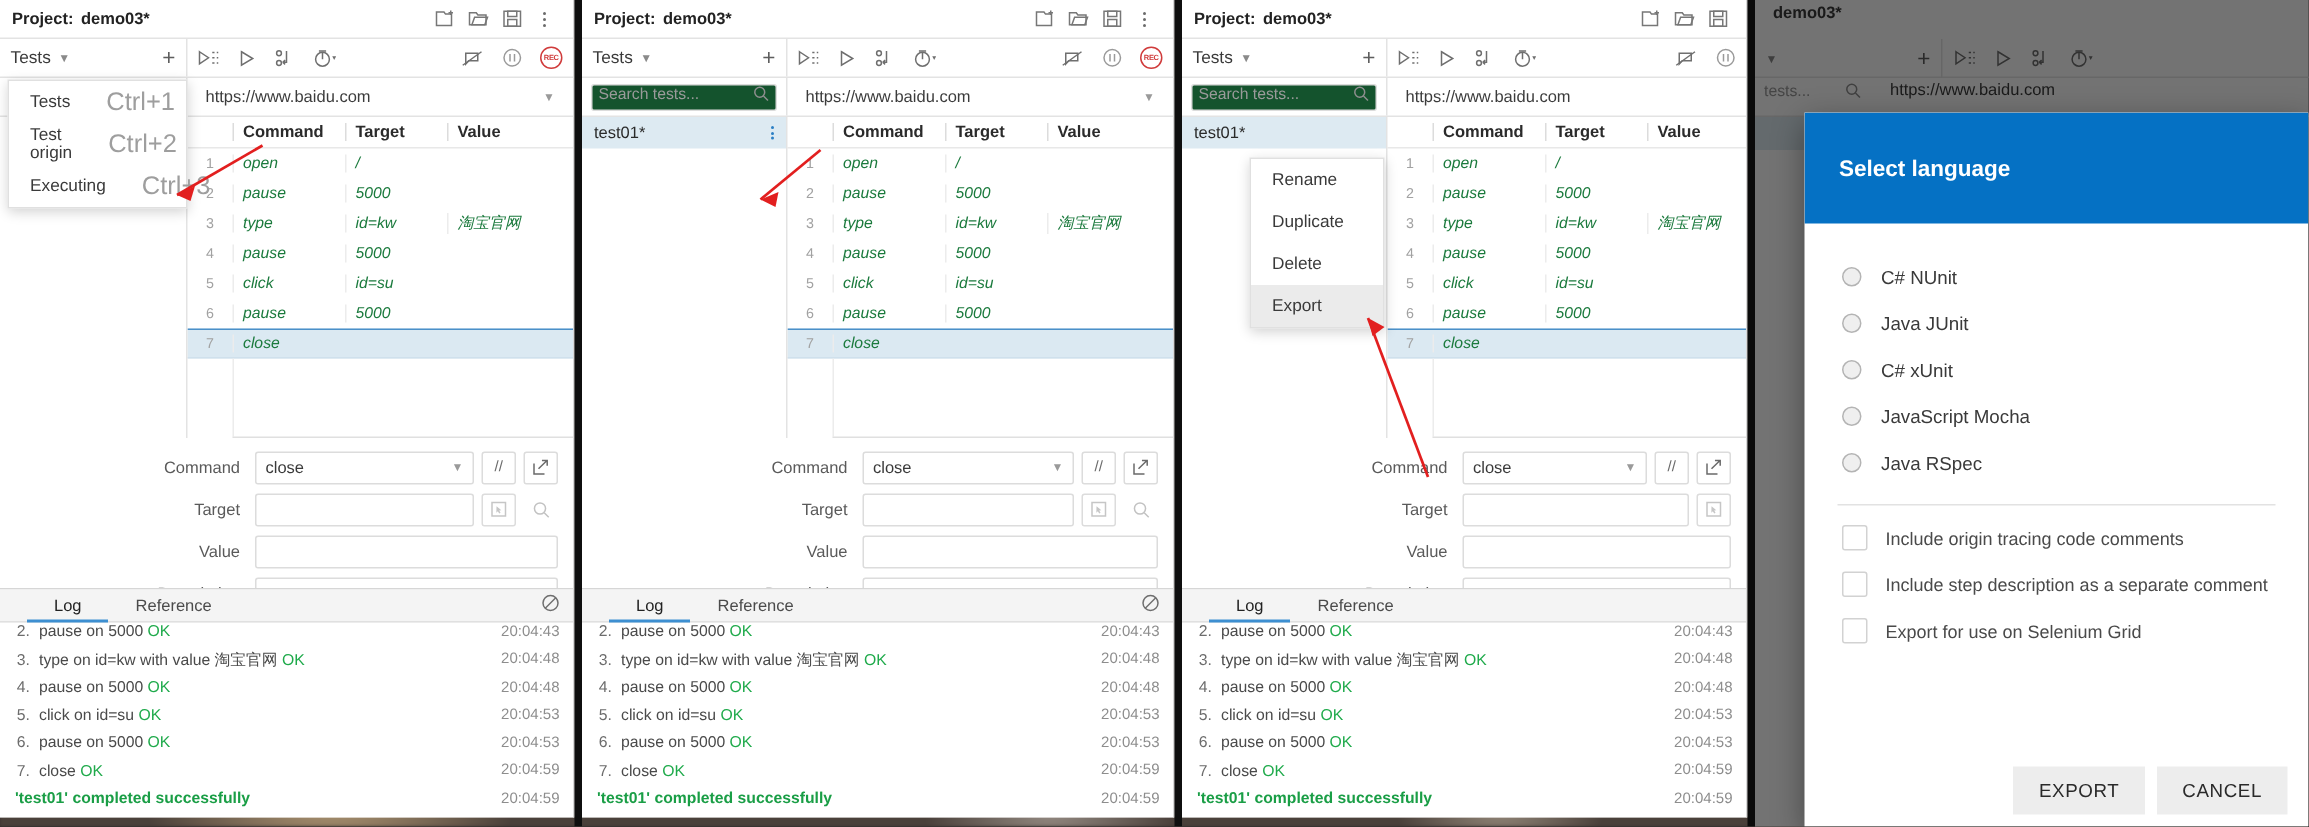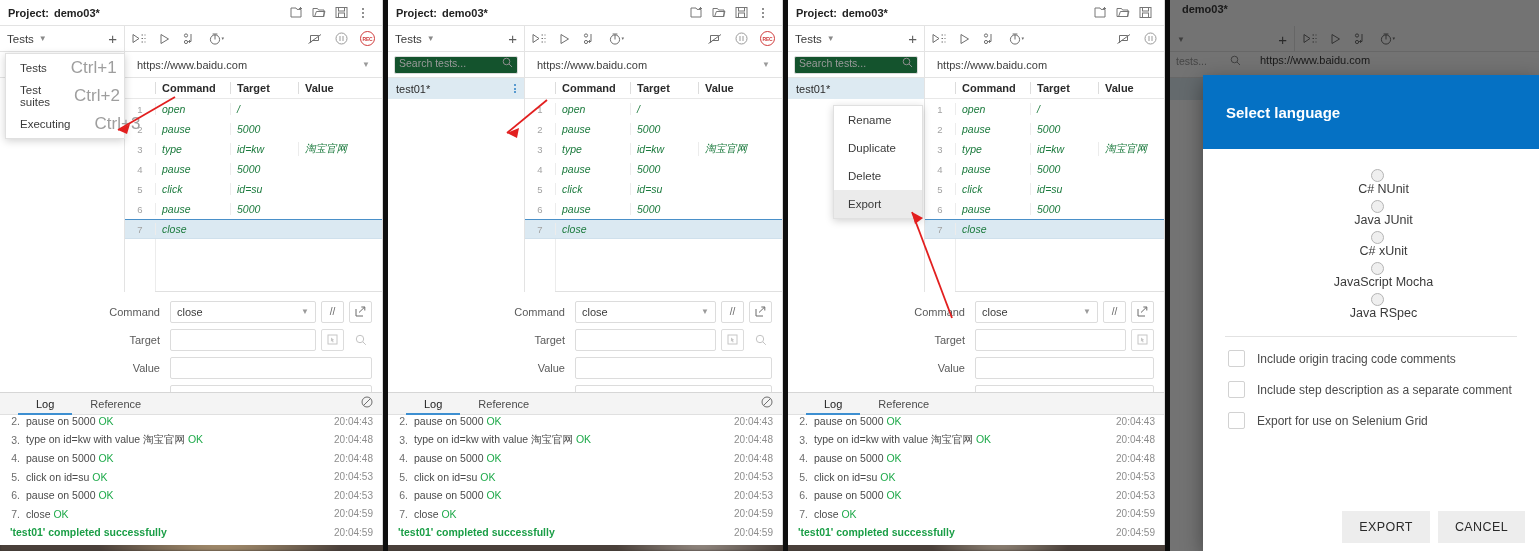--- a/index.html
+++ b/index.html
@@ -168,21 +168,21 @@
   .p4-ghost .g-row   { position:absolute; left:0; right:0; border-bottom:1px solid #e5e5e5; }
   .dim { position:absolute; left:1170px; top:0; width:369px; height:551px; background:rgba(0,0,0,.55); }
 
   .dialog {
     position:absolute; left:1203px; top:75px; width:336px; height:476px;
     background:#fff; box-shadow:0 6px 20px rgba(0,0,0,.4); z-index:50; overflow:hidden;
   }
   .dlg-head { height:74px; background:#0571c4; display:flex; align-items:center; padding:0 23px;}
   .dlg-head h2 { margin:0; color:#fff; font-size:15px; font-weight:bold; }
   .dlg-body { padding: 20px 0 0 0; }
-  .radio-row { display:flex; align-items:center; height:31px; padding-left:25px;flex-direction:column; }
+  .radio-row { display:flex; align-items:center; height:31px; padding-left:25px; }
   .radio {
     width:13px;height:13px;border-radius:50%;border:1px solid #b4b4b4;background:#efefef;
     display:flex;align-items:center;justify-content:center;margin-right:13px; flex:none;
   }
   .radio.checked { background:#fff; border:1px solid #6e6e6e;}
   .radio.checked i { width:6px;height:6px;border-radius:50%;background:#3a3a3a;display:block;}
   .radio-row .rlabel { font-size:12.5px; color:#3a3a3a; }
   .dlg-sep { height:1px; background:#e2e2e2; margin:12px 22px 6px 22px; }
   .check-row { display:flex; align-items:flex-start; padding:7px 25px 7px 25px; }
   .cbox { width:17px;height:17px;border:1px solid #d2d2d2;border-radius:2px;background:#fff;
@@ -464,21 +464,21 @@
           </div>
       </div>
     </div>
 
     <div class="menu m1">
       <div class="menu-item">
         <span>Tests</span>
         <span class="sc">Ctrl+1</span>
       </div>
       <div class="menu-item">
-        <span>Test suites</span>
+        <span>Test origin</span>
         <span class="sc">Ctrl+2</span>
       </div>
       <div class="menu-item">
         <span>Executing</span>
         <span class="sc">Ctrl+3</span>
       </div>
     </div>
   </div>
 
   <svg class="arrow" style="left:100px;top:92px;" width="80" height="50" viewBox="0 0 80 50">

